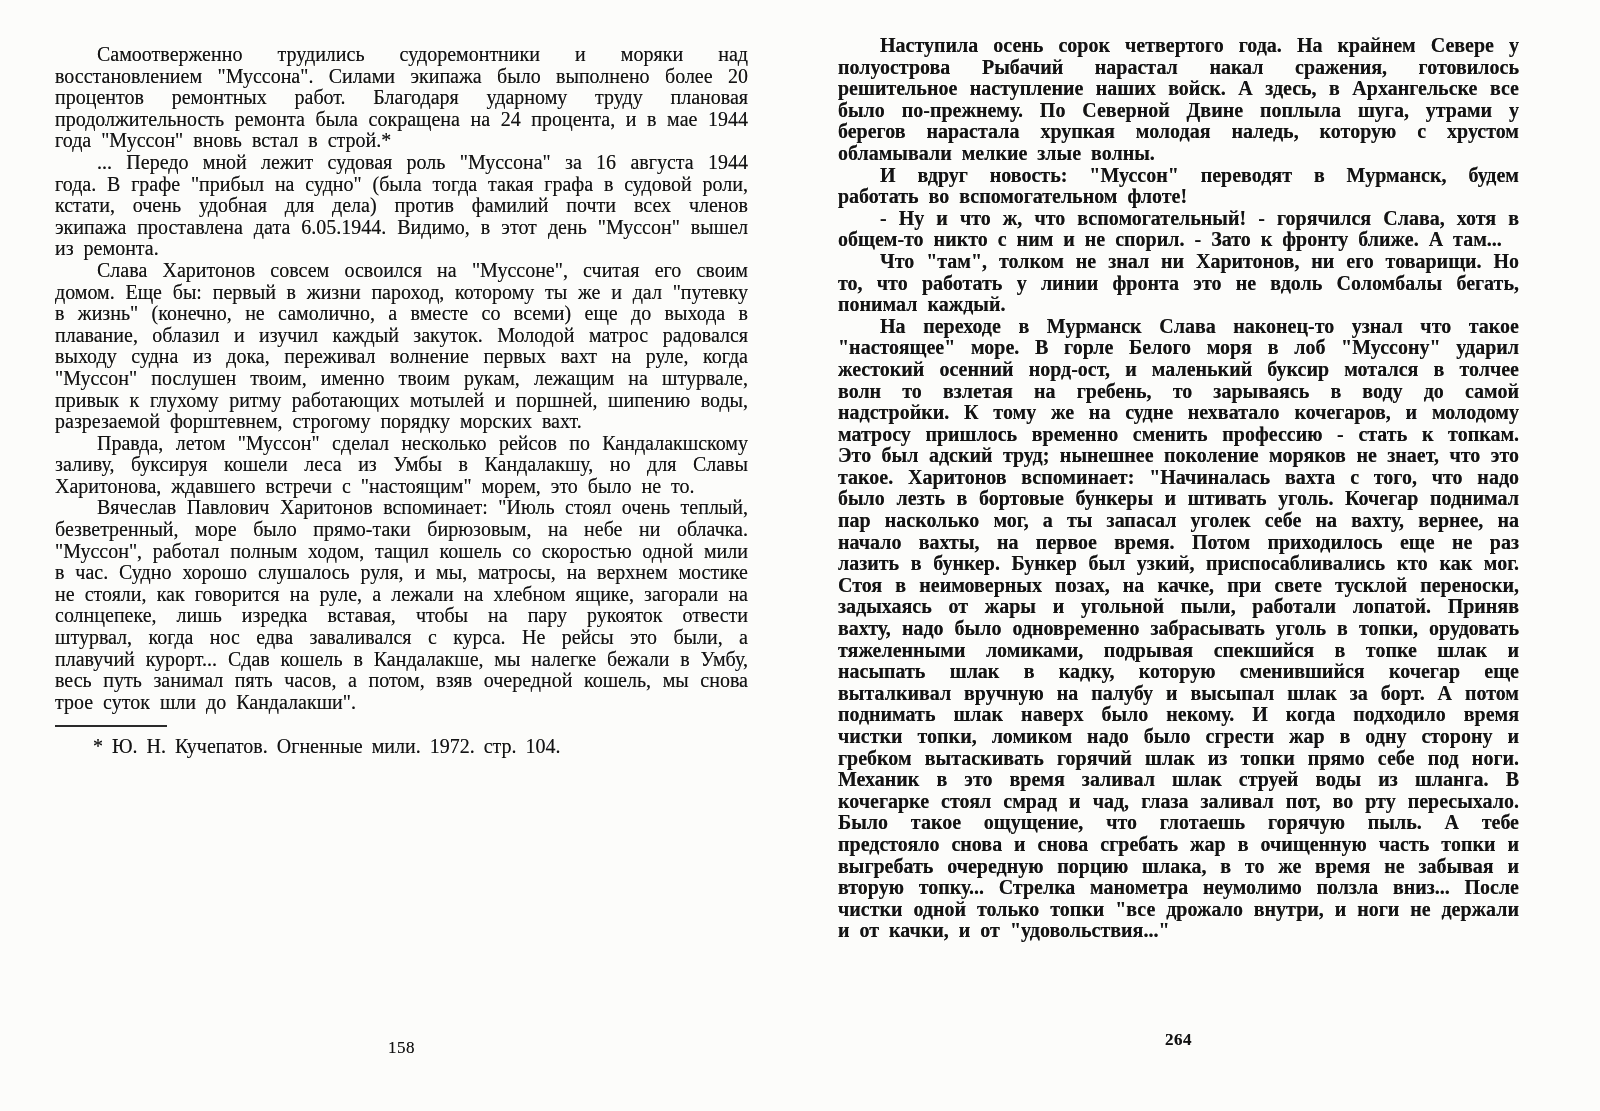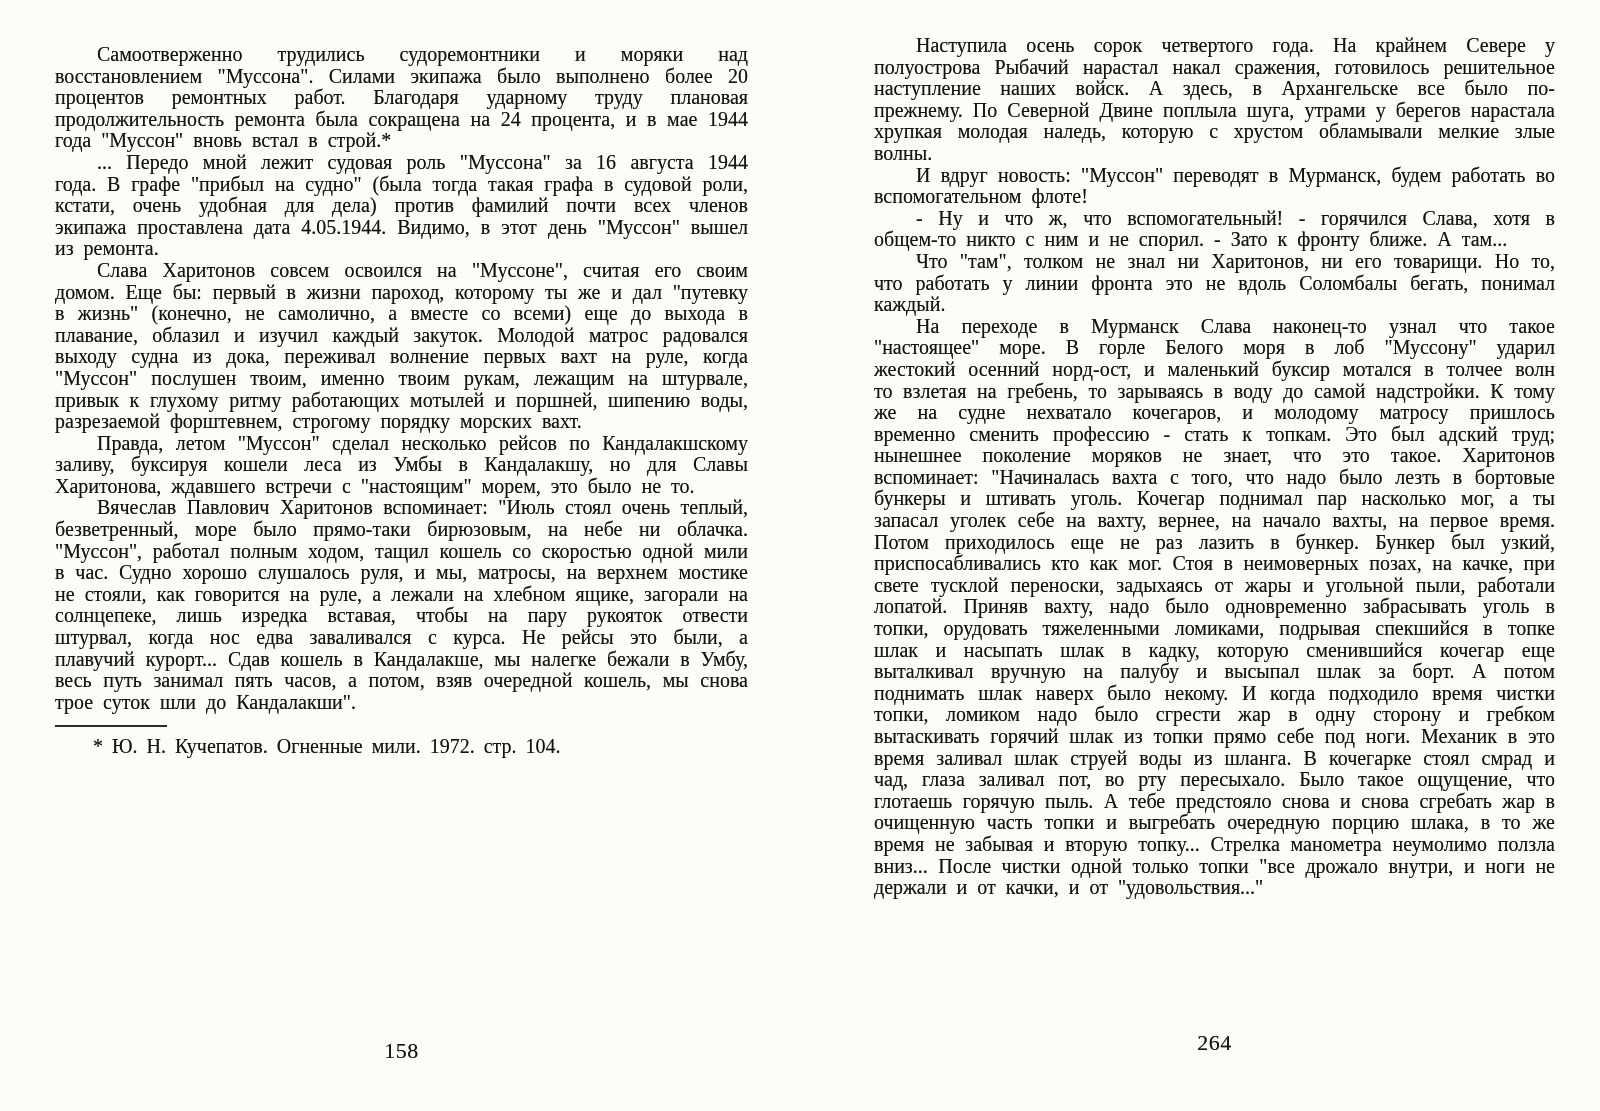--- a/index.html
+++ b/index.html
@@ -14,21 +14,21 @@
     position: relative;
     font-family: "Liberation Serif", "DejaVu Serif", serif;
     color: #131313;
   }
   .page-col {
     position: absolute;
     top: 0;
     height: 1111px;
   }
   #left-col  { left: 55px;  width: 693px; }
-  #right-col { left: 874px; width: 681px; }
+  #right-col { left: 838px; width: 681px; font-weight: bold; }
 
   .text-block { position: absolute; left: 0; right: 0; }
   #left-col  .text-block { top: 44px; font-family: Liberation Serif, serif; }
   #right-col .text-block { top: 35px; }
 
   p.para {
     margin: 0;
     font-size: 20px;
     line-height: 21.6px;
     text-align: justify;
@@ -50,36 +50,36 @@
     text-align: justify;
     text-indent: 38px;
     word-spacing: 4px;
     text-shadow: 0 0 0.4px rgba(10,10,10,0.5);
   }
   .page-number {
     position: absolute;
     left: 0;
     right: 0;
     text-align: center;
-    font-size: 22px;
+    font-size: 17px;
     letter-spacing: 0.5px;
     text-shadow: 0 0 0.4px rgba(10,10,10,0.55);
   }
   #left-col  .page-number { top: 1038px; }
   #right-col .page-number { top: 1030px; }
 </style>
 </head>
 <body>
 
 <div>
 
   <section id="left-col" class="page-col">
     <div class="text-block">
       <p class="para">Самоотверженно трудились судоремонтники и моряки над восстановлением "Муссона". Силами экипажа было выполнено более 20 процентов ремонтных работ. Благодаря ударному труду плановая продолжительность ремонта была сокращена на 24 процента, и в мае 1944 года "Муссон" вновь встал в строй.*</p>
-      <p class="para">... Передо мной лежит судовая роль "Муссона" за 16 августа 1944 года. В графе "прибыл на судно" (была тогда такая графа в судовой роли, кстати, очень удобная для дела) против фамилий почти всех членов экипажа проставлена дата 4.05.1944. Видимо, в этот день "Муссон" вышел из ремонта.</p>
+      <p class="para">... Передо мной лежит судовая роль "Муссона" за 16 августа 1944 года. В графе "прибыл на судно" (была тогда такая графа в судовой роли, кстати, очень удобная для дела) против фамилий почти всех членов экипажа проставлена дата 6.05.1944. Видимо, в этот день "Муссон" вышел из ремонта.</p>
       <p class="para">Слава Харитонов совсем освоился на "Муссоне", считая его своим домом. Еще бы: первый в жизни пароход, которому ты же и дал "путевку в жизнь" (конечно, не самолично, а вместе со всеми) еще до выхода в плавание, облазил и изучил каждый закуток. Молодой матрос радовался выходу судна из дока, переживал волнение первых вахт на руле, когда "Муссон" послушен твоим, именно твоим рукам, лежащим на штурвале, привык к глухому ритму работающих мотылей и поршней, шипению воды, разрезаемой форштевнем, строгому порядку морских вахт.</p>
       <p class="para">Правда, летом "Муссон" сделал несколько рейсов по Кандалакшскому заливу, буксируя кошели леса из Умбы в Кандалакшу, но для Славы Харитонова, ждавшего встречи с "настоящим" морем, это было не то.</p>
       <p class="para">Вячеслав Павлович Харитонов вспоминает: "Июль стоял очень теплый, безветренный, море было прямо-таки бирюзовым, на небе ни облачка. "Муссон", работал полным ходом, тащил кошель со скоростью одной мили в час. Судно хорошо слушалось руля, и мы, матросы, на верхнем мостике не стояли, как говорится на руле, а лежали на хлебном ящике, загорали на солнцепеке, лишь изредка вставая, чтобы на пару рукояток отвести штурвал, когда нос едва заваливался с курса. Не рейсы это были, а плавучий курорт... Сдав кошель в Кандалакше, мы налегке бежали в Умбу, весь путь занимал пять часов, а потом, взяв очередной кошель, мы снова трое суток шли до Кандалакши".</p>
       <div class="footnotes">
         <div class="footnote-rule"></div>
         <p class="footnote">* Ю. Н. Кучепатов. Огненные мили. 1972. стр. 104.</p>
       </div>
     </div>
     <div class="page-number">158</div>
   </section>

